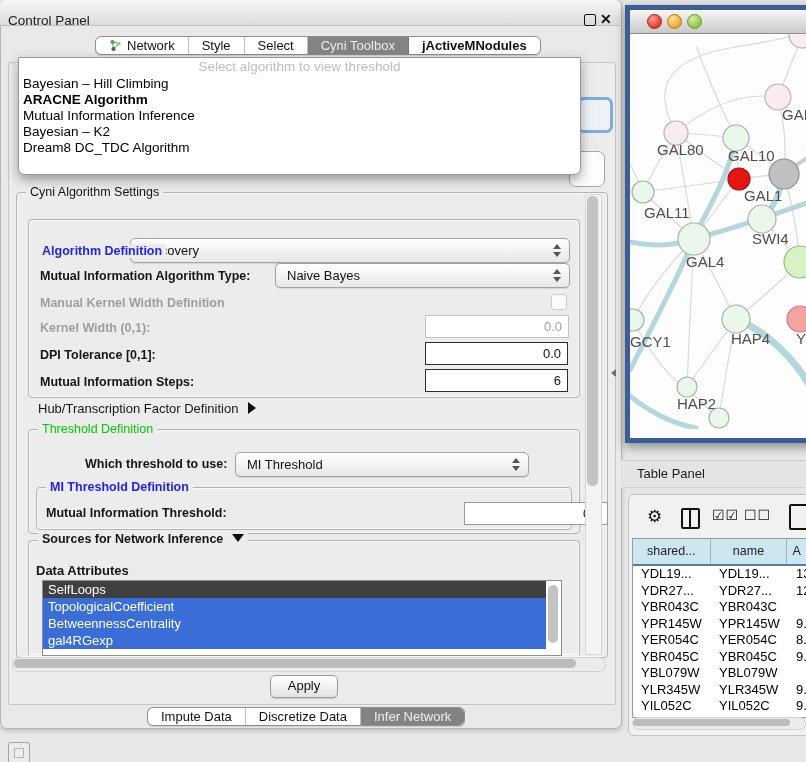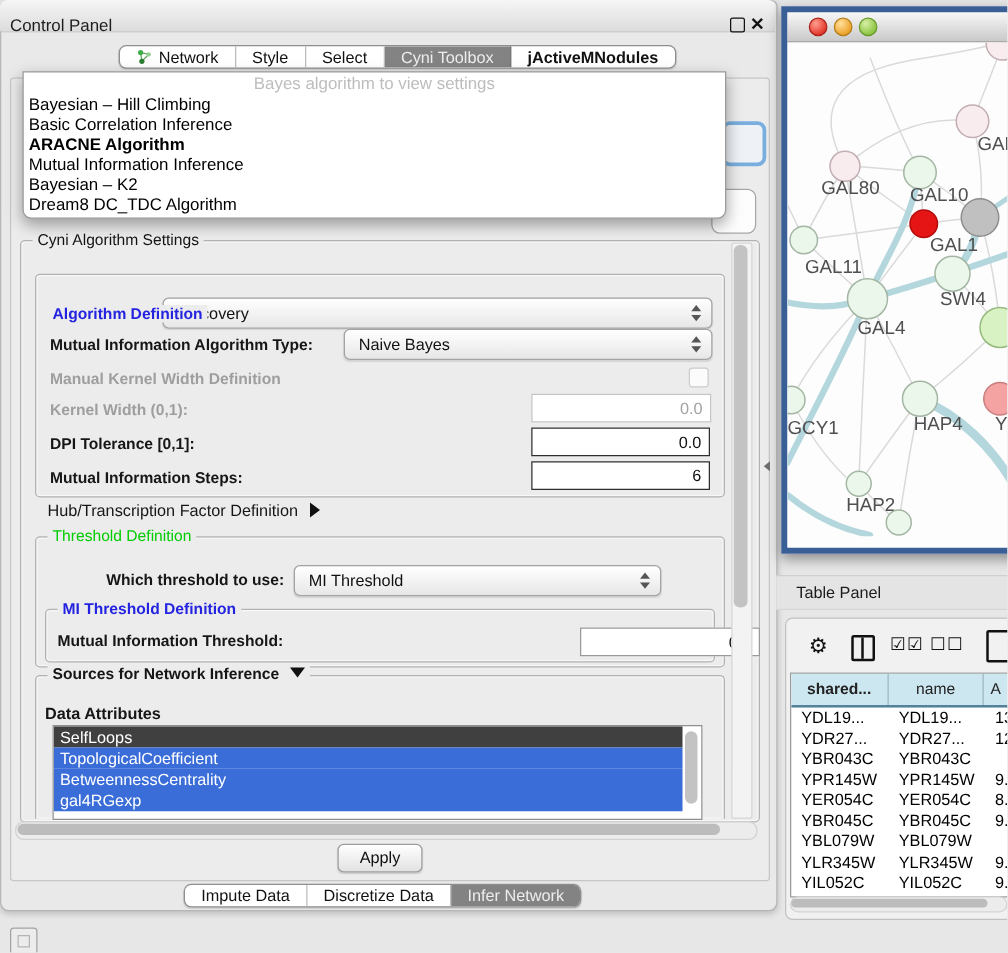--- a/index.html
+++ b/index.html
@@ -140,24 +140,23 @@
       </div>
       <div class="seg seg-bold">
         <span>jActiveMNodules</span>
       </div>
     </div>
 
   <div class="abs frag-focus"></div>
   <div class="abs frag-combo"></div>
 
   <div class="abs popup">
-    <div class="popup-placeholder">Bayes algorithm to view settings</div>
+    <div class="popup-placeholder">Select algorithm to view threshold</div>
     <div id="popup-items">
         <div class="popup-item">Bayesian – Hill Climbing</div>
-        <div class="popup-item">Basic Correlation Inference</div>
         <div class="popup-item hl">ARACNE Algorithm</div>
         <div class="popup-item">Mutual Information Inference</div>
         <div class="popup-item">Bayesian – K2</div>
         <div class="popup-item">Dream8 DC_TDC Algorithm</div>
       </div>
   </div>
 
   <div class="abs grp" style="left:16px;top:192px;width:590px;height:464px;"></div>
   <div class="abs grp-title t-black" style="left:26px;top:185px;">Cyni Algorithm Settings</div>
 
@@ -332,21 +331,21 @@
   <div class="abs tb-ic" style="left:647px;top:506px;">⚙</div>
   <div class="abs col-ic" style="left:681px;top:508px;">
       <div></div>
     </div>
   <div class="abs tb-ic" style="left:712px;top:507px;font-size:14px;letter-spacing:1px;">☑☑</div>
   <div class="abs tb-ic" style="left:744px;top:507px;font-size:14px;letter-spacing:1px;">☐☐</div>
   <div class="abs doc-ic" style="left:789px;top:504px;"></div>
 
   <div class="abs tbl">
     <div class="tbl-head" id="tbl-head">
-        <div class="th" style="width: 78px; font-weight: bold;">shared...</div>
+        <div class="th" style="width: 78px;">shared...</div>
         <div class="th" style="width: 77px;">name</div>
         <div class="th" style="width: 19px;">A</div>
       </div>
     <div id="tbl-body">
         <div class="tr">
           <div class="td" style="width: 78px;">YDL19...</div>
           <div class="td" style="width: 77px;">YDL19...</div>
           <div class="td" style="width: 19px;">13</div>
         </div>
         <div class="tr">

